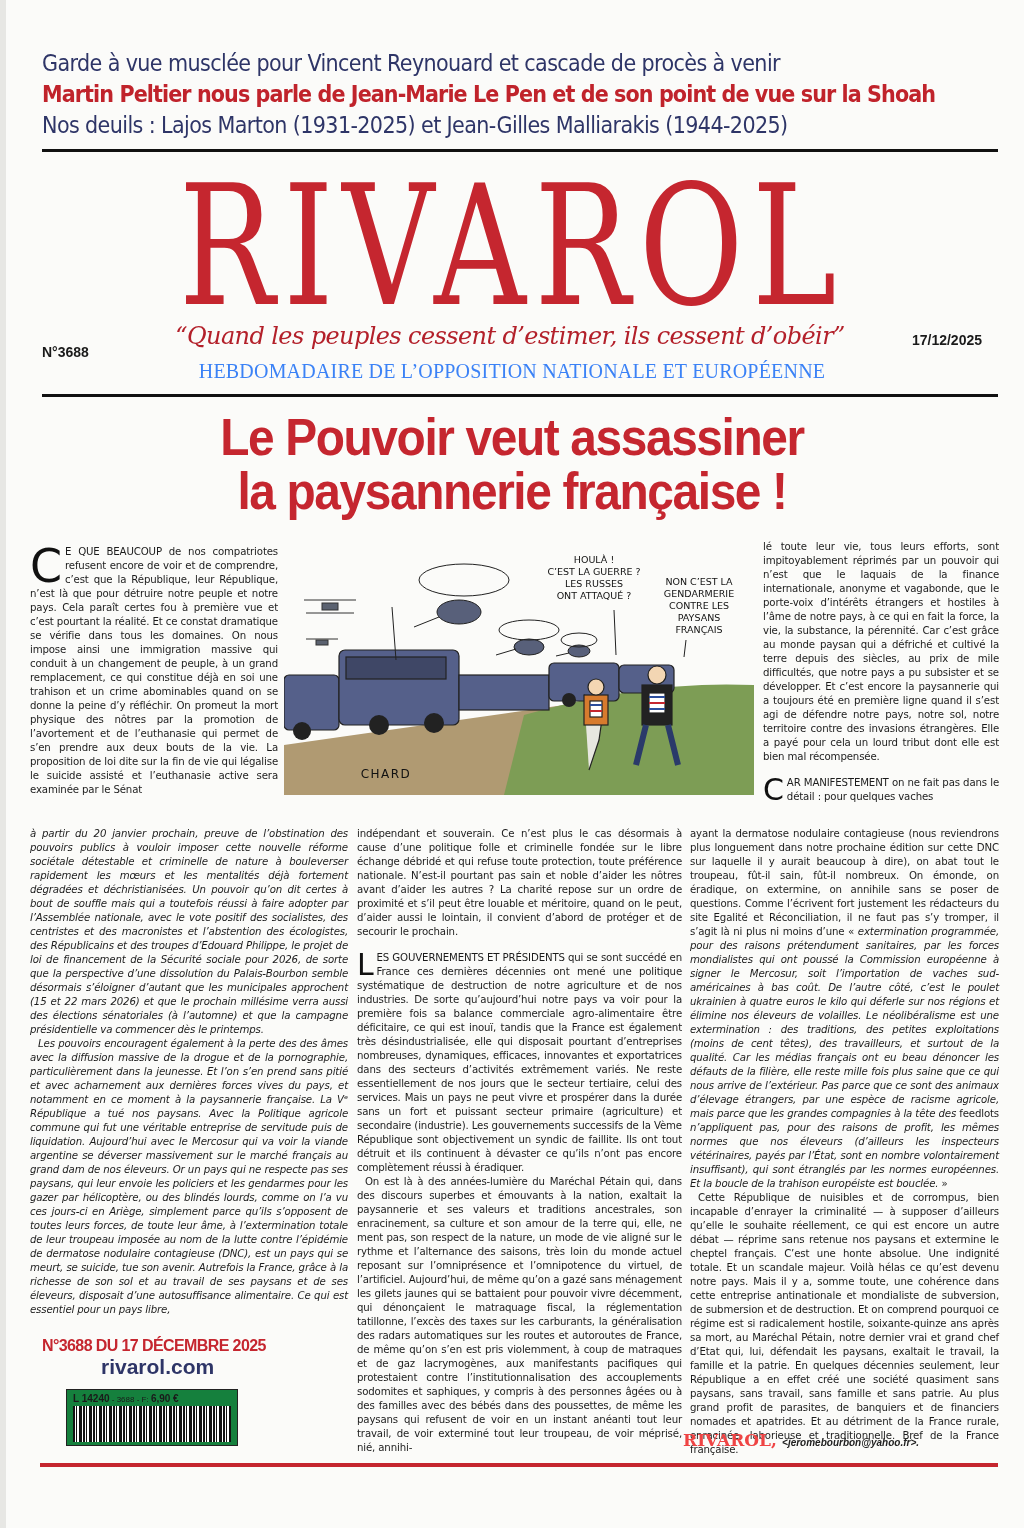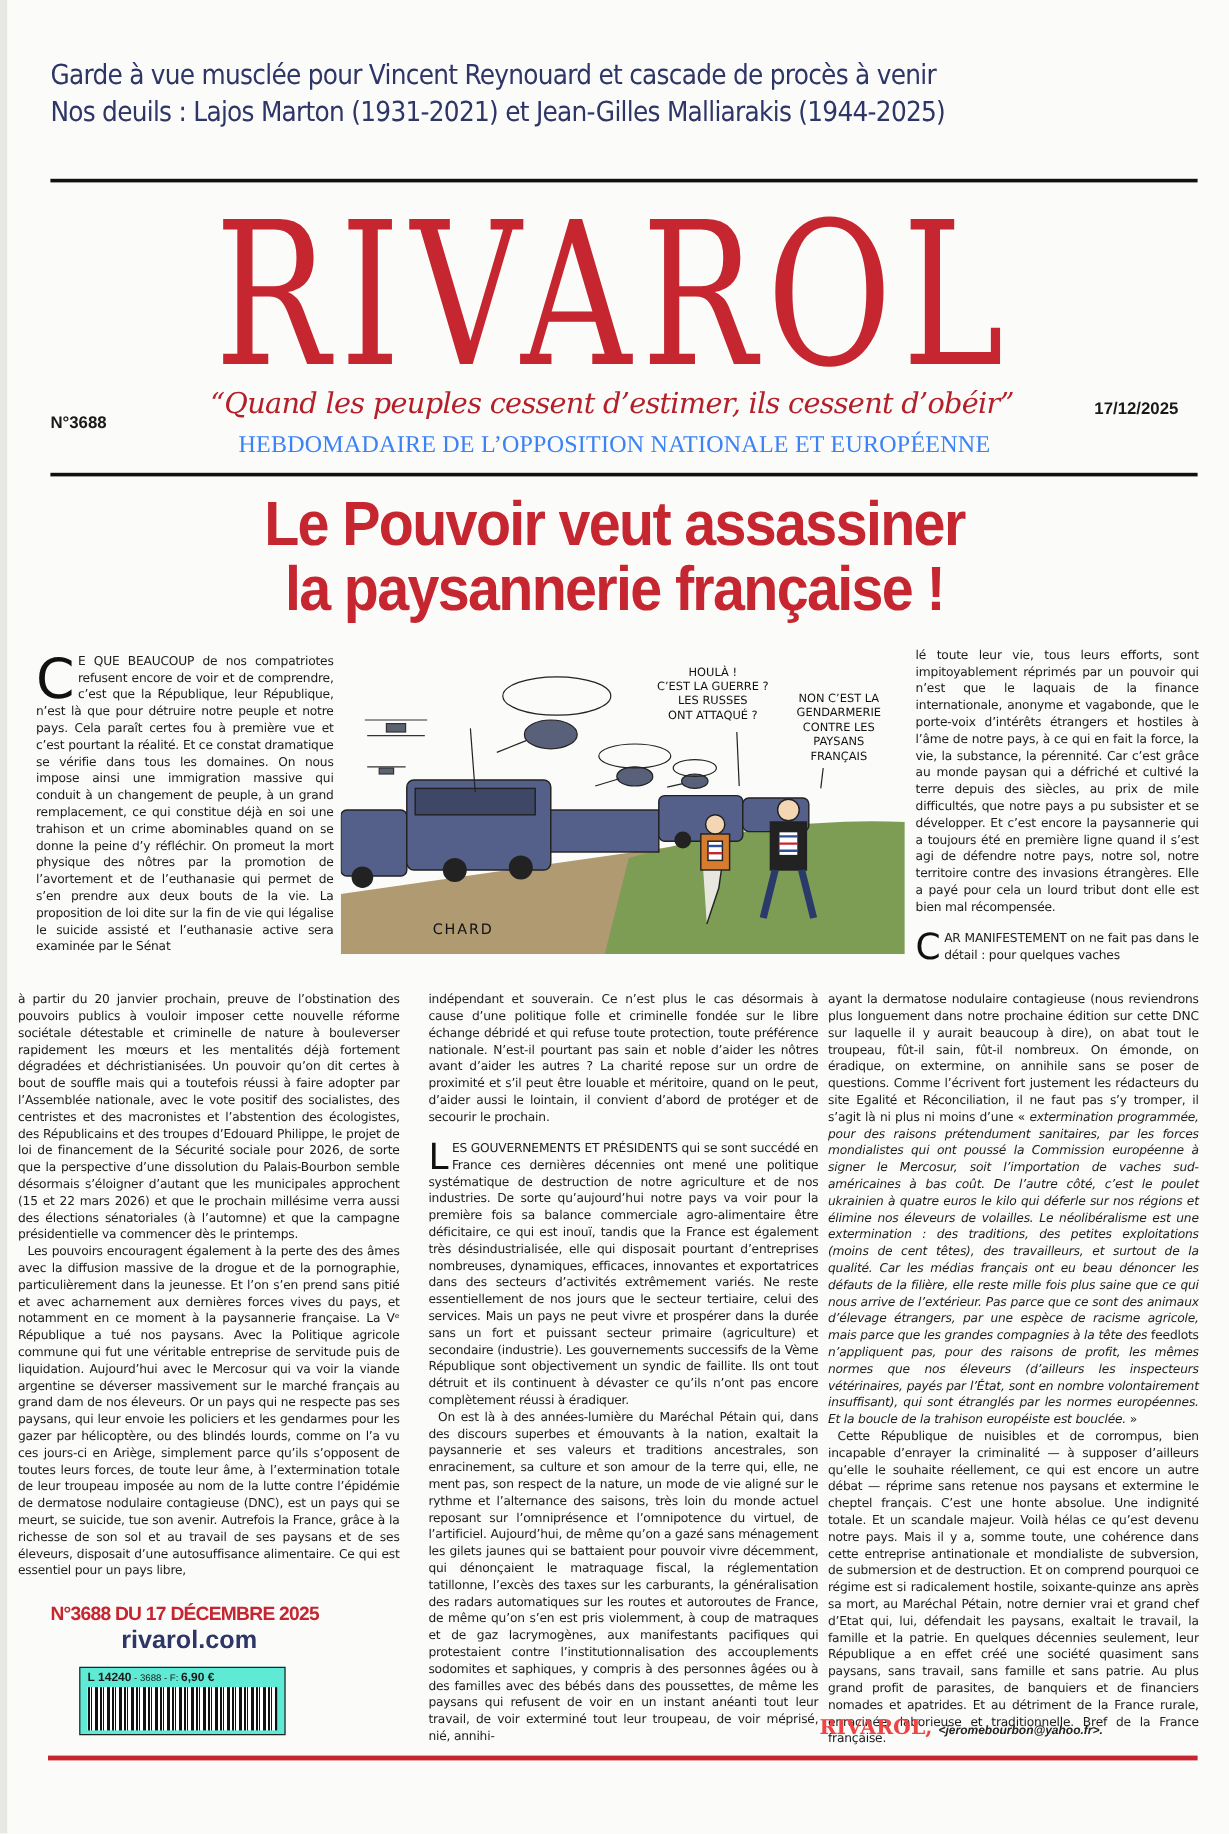--- a/index.html
+++ b/index.html
@@ -27,39 +27,40 @@
   .col p + p { text-indent: 8px; }
   .col .sp { margin-top: 12px; }
   .dropcap { float: left; font-family: "DejaVu Sans", sans-serif; font-size: 46px; line-height: 38px; margin: 2px 3px 0 0; color: #111; }
   .dropcap.small { font-size: 30px; line-height: 26px; margin-top: 1px; }
   .it { font-style: italic; }
 
   .cartoon { position: absolute; left: 284px; top: 545px; width: 470px; height: 250px; }
 
   .footer-issue { position: absolute; left: 42px; top: 1337px; font-family: "Liberation Sans", sans-serif; font-weight: bold; color: #c5262f; font-size: 16px; letter-spacing: -0.6px; }
   .footer-site { position: absolute; left: 73px; top: 1355px; font-family: "Liberation Sans", sans-serif; font-weight: bold; color: #2e3567; font-size: 21px; margin-left: 28px; }
-  .barcode { position: absolute; left: 66px; top: 1389px; width: 172px; height: 57px; border: 1px solid #222; background: #5eead4; padding: 3px 6px; }
+  .barcode { position: absolute; left: 66px; top: 1389px; width: 172px; height: 57px; border: 1px solid #222; background: #15803d; padding: 3px 6px; }
   .barcode-label { font-family: "Liberation Sans", sans-serif; font-size: 10px; font-weight: bold; white-space: nowrap; }
   .barcode-label small { font-weight: normal; font-size: 8px; }
   .bars { margin-top: 2px; height: 36px; background: repeating-linear-gradient(90deg, #111 0 2px, #fff 2px 3px, #111 3px 4px, #fff 4px 6px, #111 6px 9px, #fff 9px 10px); }
   .rule-bottom { position: absolute; left: 40px; top: 1463px; width: 958px; height: 4px; background: #c5262f; }
 
   .signature { position: absolute; left: 683px; top: 1430px; white-space: nowrap; }
   .sig-name { font-family: "DejaVu Serif", serif; font-weight: bold; color: #ef4444; font-size: 17px; }
   .sig-email { font-family: "Liberation Sans", sans-serif; font-style: italic; font-weight: bold; font-size: 10px; color: #222; }
   .page-border { position: absolute; left: 0; top: 0; width: 6px; height: 1528px; background: #e7e7e4; }
 </style>
 </head>
 <body>
 
 <div class="page-border"></div>
 
 <div class="teasers">
   <div class="teaser blue">Garde à vue musclée pour Vincent Reynouard et cascade de procès à venir</div>
-  <div class="teaser blue">Nos deuils : Lajos Marton (1931-2021) et Jean-Gilles Malliarakis (1944-2025)</div>
+  <div class="teaser red">Martin Peltier nous parle de Jean-Marie Le Pen et de son point de vue sur la Shoah</div>
+  <div class="teaser blue">Nos deuils : Lajos Marton (1931-2025) et Jean-Gilles Malliarakis (1944-2025)</div>
 </div>
 <div class="rule-top"></div>
 
 <div class="masthead">RIVAROL</div>
 
 <div class="issue-num">N°3688</div>
 <div class="motto">“Quand les peuples cessent d’estimer, ils cessent d’obéir”</div>
 <div class="issue-date">17/12/2025</div>
 <div class="subtitle">HEBDOMADAIRE DE L’OPPOSITION NATIONALE ET EUROPÉENNE</div>
 <div class="rule-mid"></div>
@@ -140,21 +141,21 @@
     <text x="415" y="52">GENDARMERIE</text>
     <text x="415" y="64">CONTRE LES</text>
     <text x="415" y="76">PAYSANS</text>
     <text x="415" y="88">FRANÇAIS</text>
   </g>
   <line x1="330" y1="65" x2="332" y2="110" stroke="#222"></line>
   <line x1="402" y1="95" x2="400" y2="112" stroke="#222"></line>
   <text x="102" y="233" font-family="DejaVu Sans, sans-serif" font-size="12" letter-spacing="1.5" fill="#111" text-anchor="middle">CHARD</text>
 </svg>
 
-<div class="col" style="left:15px; top:827px; width:318px;">
+<div class="col" style="left:30px; top:827px; width:318px;font-style:italic;">
   <p>à partir du 20 janvier prochain, preuve de l’obstination des pouvoirs publics à vouloir imposer cette nouvelle réforme sociétale détestable et criminelle de nature à bouleverser rapidement les mœurs et les mentalités déjà fortement dégradées et déchristianisées. Un pouvoir qu’on dit certes à bout de souffle mais qui a toutefois réussi à faire adopter par l’Assemblée nationale, avec le vote positif des socialistes, des centristes et des macronistes et l’abstention des écologistes, des Républicains et des troupes d’Edouard Philippe, le projet de loi de financement de la Sécurité sociale pour 2026, de sorte que la perspective d’une dissolution du Palais-Bourbon semble désormais s’éloigner d’autant que les municipales approchent (15 et 22 mars 2026) et que le prochain millésime verra aussi des élections sénatoriales (à l’automne) et que la campagne présidentielle va commencer dès le printemps.</p>
   <p>Les pouvoirs encouragent également à la perte des des âmes avec la diffusion massive de la drogue et de la pornographie, particulièrement dans la jeunesse. Et l’on s’en prend sans pitié et avec acharnement aux dernières forces vives du pays, et notamment en ce moment à la paysannerie française. La Vᵉ République a tué nos paysans. Avec la Politique agricole commune qui fut une véritable entreprise de servitude puis de liquidation. Aujourd’hui avec le Mercosur qui va voir la viande argentine se déverser massivement sur le marché français au grand dam de nos éleveurs. Or un pays qui ne respecte pas ses paysans, qui leur envoie les policiers et les gendarmes pour les gazer par hélicoptère, ou des blindés lourds, comme on l’a vu ces jours-ci en Ariège, simplement parce qu’ils s’opposent de toutes leurs forces, de toute leur âme, à l’extermination totale de leur troupeau imposée au nom de la lutte contre l’épidémie de dermatose nodulaire contagieuse (DNC), est un pays qui se meurt, se suicide, tue son avenir. Autrefois la France, grâce à la richesse de son sol et au travail de ses paysans et de ses éleveurs, disposait d’une autosuffisance alimentaire. Ce qui est essentiel pour un pays libre,</p>
 </div>
 
 <div class="col" style="left:357px; top:827px; width:325px;">
   <p>indépendant et souverain. Ce n’est plus le cas désormais à cause d’une politique folle et criminelle fondée sur le libre échange débridé et qui refuse toute protection, toute préférence nationale. N’est-il pourtant pas sain et noble d’aider les nôtres avant d’aider les autres ? La charité repose sur un ordre de proximité et s’il peut être louable et méritoire, quand on le peut, d’aider aussi le lointain, il convient d’abord de protéger et de secourir le prochain.</p>
   <p class="sp" style="text-indent:0"><span class="dropcap small">L</span><span>ES GOUVERNEMENTS ET PRÉSIDENTS</span><span> qui se sont succédé en France ces dernières décennies ont mené une politique systématique de destruction de notre agriculture et de nos industries. De sorte qu’aujourd’hui notre pays va voir pour la première fois sa balance commerciale agro-alimentaire être déficitaire, ce qui est inouï, tandis que la France est également très désindustrialisée, elle qui disposait pourtant d’entreprises nombreuses, dynamiques, efficaces, innovantes et exportatrices dans des secteurs d’activités extrêmement variés. Ne reste essentiellement de nos jours que le secteur tertiaire, celui des services. Mais un pays ne peut vivre et prospérer dans la durée sans un fort et puissant secteur primaire (agriculture) et secondaire (industrie). Les gouvernements successifs de la Vème République sont objectivement un syndic de faillite. Ils ont tout détruit et ils continuent à dévaster ce qu’ils n’ont pas encore complètement réussi à éradiquer.</span></p>
   <p>On est là à des années-lumière du Maréchal Pétain qui, dans des discours superbes et émouvants à la nation, exaltait la paysannerie et ses valeurs et traditions ancestrales, son enracinement, sa culture et son amour de la terre qui, elle, ne ment pas, son respect de la nature, un mode de vie aligné sur le rythme et l’alternance des saisons, très loin du monde actuel reposant sur l’omniprésence et l’omnipotence du virtuel, de l’artificiel. Aujourd’hui, de même qu’on a gazé sans ménagement les gilets jaunes qui se battaient pour pouvoir vivre décemment, qui dénonçaient le matraquage fiscal, la réglementation tatillonne, l’excès des taxes sur les carburants, la généralisation des radars automatiques sur les routes et autoroutes de France, de même qu’on s’en est pris violemment, à coup de matraques et de gaz lacrymogènes, aux manifestants pacifiques qui protestaient contre l’institutionnalisation des accouplements sodomites et saphiques, y compris à des personnes âgées ou à des familles avec des bébés dans des poussettes, de même les paysans qui refusent de voir en un instant anéanti tout leur travail, de voir exterminé tout leur troupeau, de voir méprisé, nié, annihi-</p>
 </div>
 

